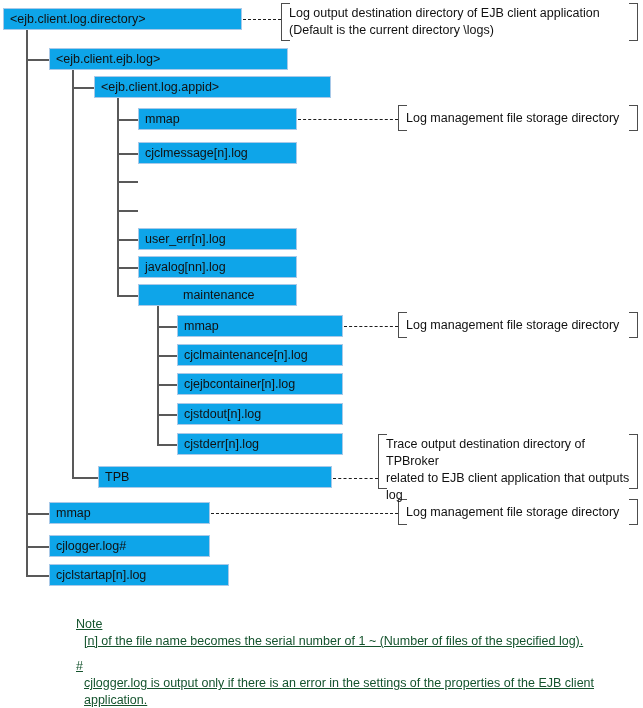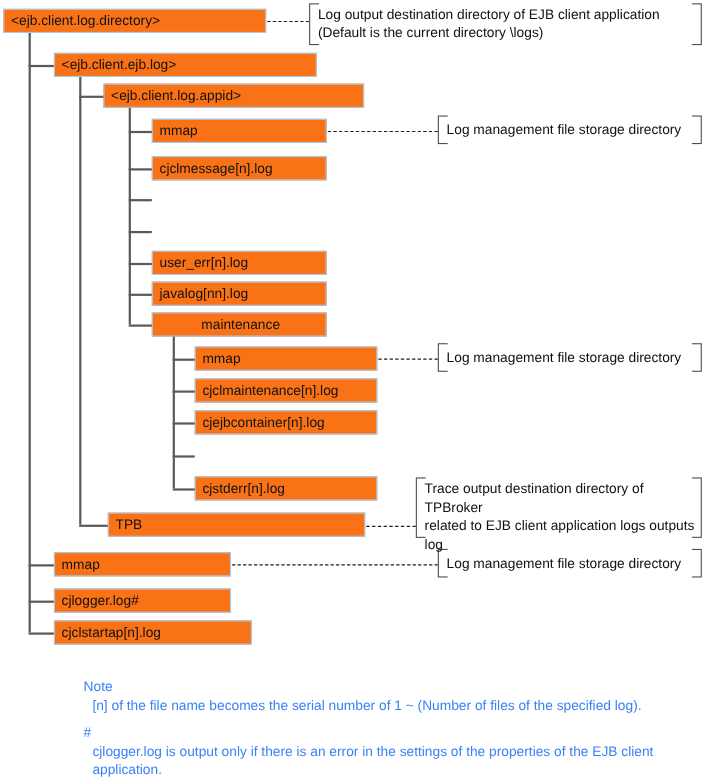--- a/index.html
+++ b/index.html
@@ -14,21 +14,21 @@
     overflow: hidden;
   }
   #diagram {
     position: absolute;
     left: 0; top: 0;
     width: 643px; height: 708px;
   }
   .node {
     position: absolute;
     box-sizing: border-box;
-    background: #f97316;
+    background: #0ea5e9;
     border: 1px solid #a9c9e8;
     height: 22px;
     line-height: 20px;
     font-size: 12.5px;
     padding-left: 6px;
     white-space: nowrap;
     overflow: hidden;
     color: #111;
   }
   .hline, .vline {
@@ -69,40 +69,42 @@
     line-height: 17px;
     color: #111;
     white-space: pre-line;
     z-index: 3;
   }
 
   .note {
     position: absolute;
     font-size: 12.5px;
     line-height: 17px;
-    color: #3b82f6;
+    color: #14532d;
+    text-decoration: underline;
   }
   .note-head { font-size: 12.5px; }
   .note-body { padding-left: 8px; }
 </style>
 </head>
 <body>
 
 <div id="diagram">
     <div class="node" style="left: 3px; top: 8px; width: 239px;">&lt;ejb.client.log.directory&gt;</div>
     <div class="node" style="left: 49px; top: 48px; width: 239px;">&lt;ejb.client.ejb.log&gt;</div>
     <div class="node" style="left: 94px; top: 76px; width: 237px;">&lt;ejb.client.log.appid&gt;</div>
     <div class="node" style="left: 138px; top: 108px; width: 159px;">mmap</div>
     <div class="node" style="left: 138px; top: 142px; width: 159px;">cjclmessage[n].log</div>
     <div class="node" style="left: 138px; top: 228px; width: 159px;">user_err[n].log</div>
     <div class="node" style="left: 138px; top: 256px; width: 159px;">javalog[nn].log</div>
     <div class="node" style="left: 138px; top: 284px; width: 159px; padding-left: 44px;">maintenance</div>
     <div class="node" style="left: 177px; top: 315px; width: 166px;">mmap</div>
     <div class="node" style="left: 177px; top: 344px; width: 166px;">cjclmaintenance[n].log</div>
     <div class="node" style="left: 177px; top: 373px; width: 166px;">cjejbcontainer[n].log</div>
+    <div class="node" style="left: 177px; top: 403px; width: 166px;">cjstdout[n].log</div>
     <div class="node" style="left: 177px; top: 433px; width: 166px;">cjstderr[n].log</div>
     <div class="node" style="left: 98px; top: 466px; width: 234px;">TPB</div>
     <div class="node" style="left: 49px; top: 502px; width: 161px;">mmap</div>
     <div class="node" style="left: 49px; top: 535px; width: 161px;">cjlogger.log#</div>
     <div class="node" style="left: 49px; top: 564px; width: 180px;">cjclstartap[n].log</div>
     <div class="vline" style="left: 26px; top: 30px; height: 545px;"></div>
     <div class="hline" style="left: 26px; top: 59px; width: 23px;"></div>
     <div class="hline" style="left: 26px; top: 513px; width: 23px;"></div>
     <div class="hline" style="left: 26px; top: 546px; width: 23px;"></div>
     <div class="hline" style="left: 26px; top: 575px; width: 23px;"></div>
@@ -129,21 +131,21 @@
 (Default is the current directory \logs)</div>
     <div class="dash" style="left: 298px; top: 119px; width: 100px;"></div>
     <div class="bracket" style="left: 398px; top: 105px; width: 240px; height: 26px;"></div>
     <div class="callout-text" style="left: 406px; top: 109.5px; width: 226px;">Log management file storage directory</div>
     <div class="dash" style="left: 344px; top: 326px; width: 54px;"></div>
     <div class="bracket" style="left: 398px; top: 312px; width: 240px; height: 26px;"></div>
     <div class="callout-text" style="left: 406px; top: 316.5px; width: 226px;">Log management file storage directory</div>
     <div class="dash" style="left: 333px; top: 478px; width: 45px;"></div>
     <div class="bracket" style="left: 378px; top: 434px; width: 260px; height: 55px;"></div>
     <div class="callout-text" style="left: 386px; top: 436px; width: 246px;">Trace output destination directory of TPBroker
-related to EJB client application logs outputs
+related to EJB client application that outputs
 log</div>
     <div class="dash" style="left: 211px; top: 513px; width: 187px;"></div>
     <div class="bracket" style="left: 398px; top: 499px; width: 240px; height: 26px;"></div>
     <div class="callout-text" style="left: 406px; top: 503.5px; width: 226px;">Log management file storage directory</div>
   </div>
 
 <div id="notes-area">
   <div class="note" style="left:76px; top:616px;">
     <div class="note-head">Note</div>
     <div class="note-body">[n] of the file name becomes the serial number of 1 ~ (Number of files of the specified log).</div>

